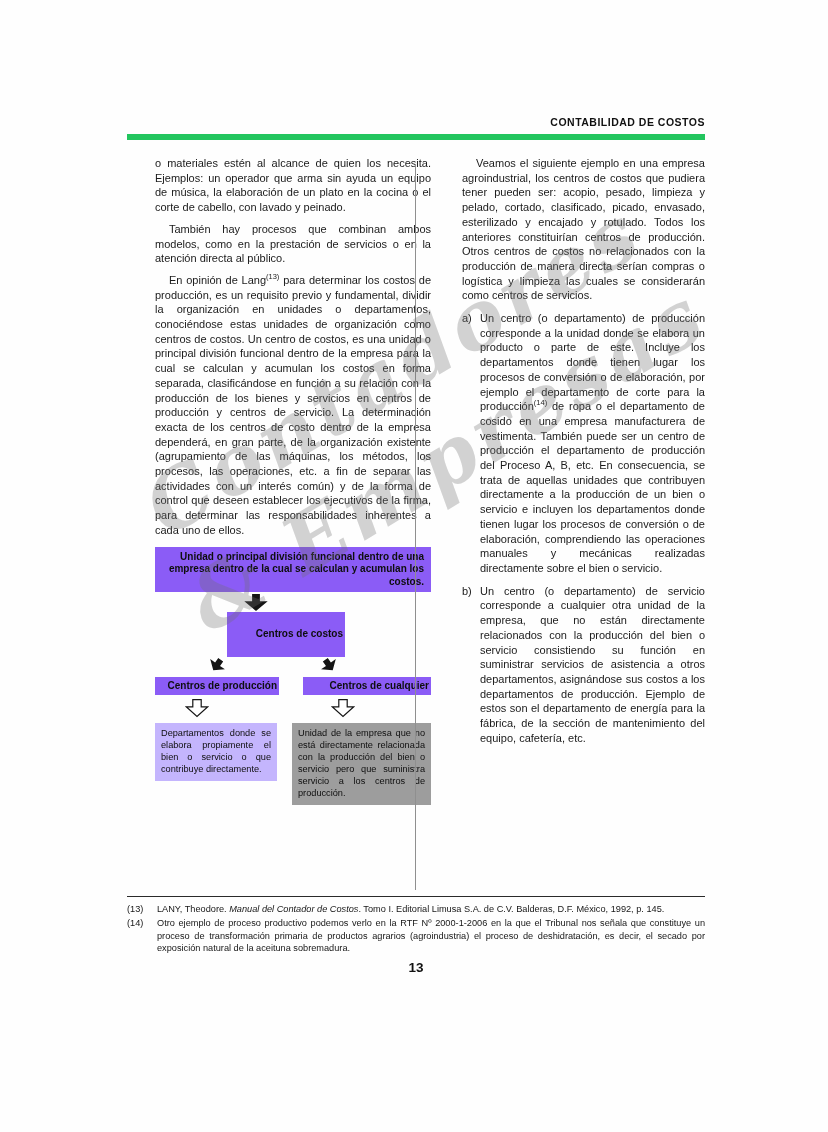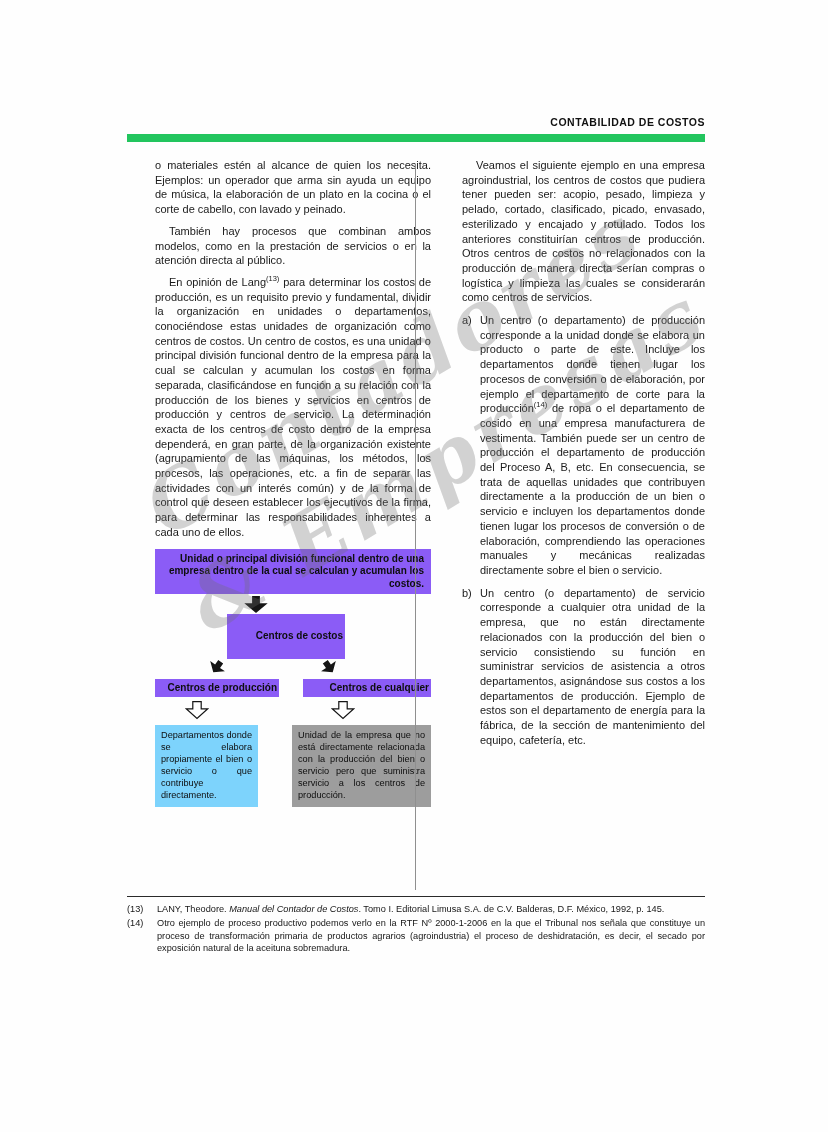--- a/index.html
+++ b/index.html
@@ -25,21 +25,21 @@
     white-space: nowrap;
   }
 
   .content { position: absolute; left: 127px; top: 116px; width: 578px; height: 980px; z-index: 2; }
 
   .header {
     text-align: right;
     font-weight: bold; font-size: 10.5px; letter-spacing: 0.5px;
     color: #111;
     padding-bottom: 6px;
-    border-bottom: 8px solid #22c55e;
+    border-bottom: 6px solid #22c55e;
   }
 
   .col-divider {
     position: absolute; left: 288px; top: 48px;
     width: 1px; height: 726px; background: #8f8f8f;
   }
 
   .columns { display: flex; margin-top: 16px; }
   .col-left { width: 276px; margin-left: 28px; }
   .col-right { width: 276px; margin-left: 31px; }
@@ -64,21 +64,21 @@
   .arrow-row2 .arr-l { margin-left: 52px; transform: rotate(35deg); }
   .arrow-row2 .arr-r { margin-left: 92px; transform: rotate(-35deg); }
   .row-boxes { display: flex; justify-content: space-between; margin-top: 2px; }
   .dbox.prod { width: 124px; padding: 3px 2px; }
   .dbox.serv { width: 128px; padding: 3px 2px; }
   .arrow-row3 { display: flex; height: 22px; margin-top: 3px; }
   .arrow-row3 .arr-l { margin-left: 30px; }
   .arrow-row3 .arr-r { margin-left: 122px; }
   .row-details { display: flex; justify-content: space-between; align-items: flex-start; margin-top: 3px; }
   .dbox.detail { font-weight: normal; font-size: 9.2px; line-height: 1.3; text-align: justify; padding: 5px 6px; }
-  .dbox.detail-left { width: 103px; background: #7dd3fc; }
+  .dbox.detail-left { width: 122px; background: #c4b5fd; }
   .dbox.detail-right { width: 139px; background: #9d9d9d; }
 
   
   .list-item { display: flex; margin-top: 8px; }
   .marker { width: 18px; flex: none; }
   .item-body { flex: 1; }
 
   
   .footnotes {
     position: absolute; left: 0; right: 0; top: 780px;
@@ -182,15 +182,16 @@
       <div class="fnote">
         <span class="fnum">(13)</span>
         <span class="fnbody"><span>LANY, Theodore. </span><em>Manual del Contador de Costos</em><span>. Tomo I. Editorial Limusa S.A. de C.V. Balderas, D.F. México, 1992, p. 145.</span></span>
       </div>
       <div class="fnote">
         <span class="fnum">(14)</span>
         <span class="fnbody">Otro ejemplo de proceso productivo podemos verlo en la RTF Nº 2000-1-2006 en la que el Tribunal nos señala que constituye un proceso de transformación primaria de productos agrarios (agroindustria) el proceso de deshidratación, es decir, el secado por exposición natural de la aceituna sobremadura.</span>
       </div>
     </div>
 
+    <div class="pagenum">13</div>
 
   </div>
 </div>
 
 </body></html>

